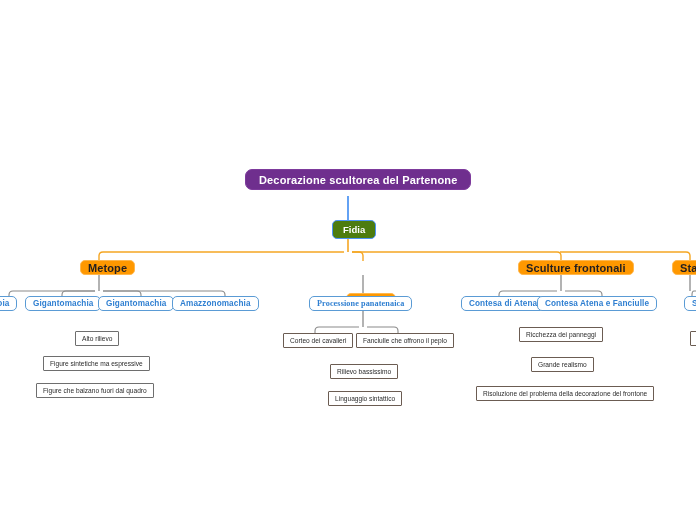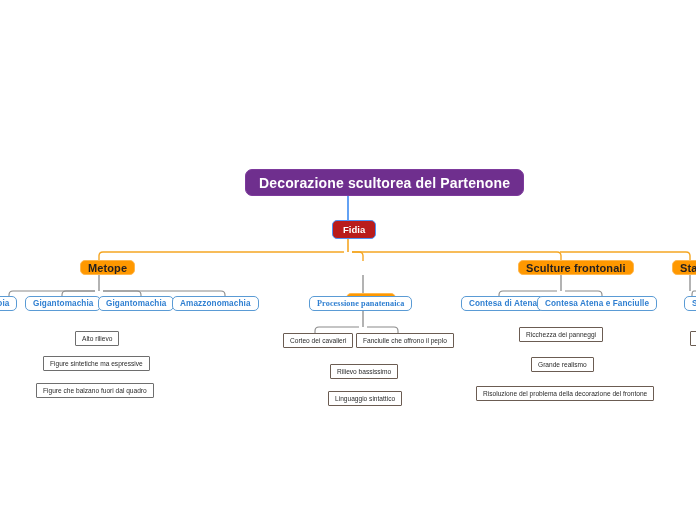--- a/index.html
+++ b/index.html
@@ -40,30 +40,30 @@
     white-space: nowrap;
     text-align: center;
   }
 
   
   .n-root {
     background: #6f2f8e;
     border: 1px solid #7d3a9c;
     border-radius: 7px;
     color: #ffffff;
-    font-size: 14px;
+    font-size: 11px;
     font-weight: bold;
     letter-spacing: .15px;
-    height: 27px;
+    height: 21px;
     padding: 0 13px;
   }
 
   
   .n-blue-solid {
-    background: #b91c1c;
+    background: #4d7c0f;
     border: 1.5px solid #4d93f7;
     border-radius: 5px;
     color: #ffffff;
     font-size: 9.5px;
     font-weight: bold;
     height: 19px;
     padding: 0 10px;
   }
 
   

